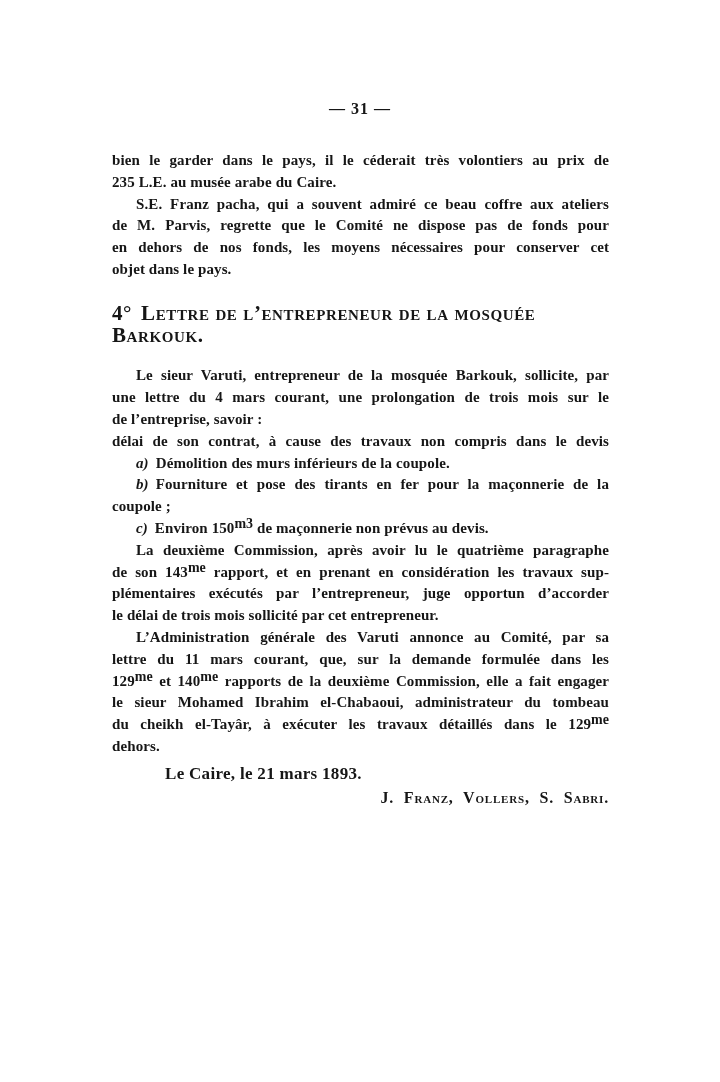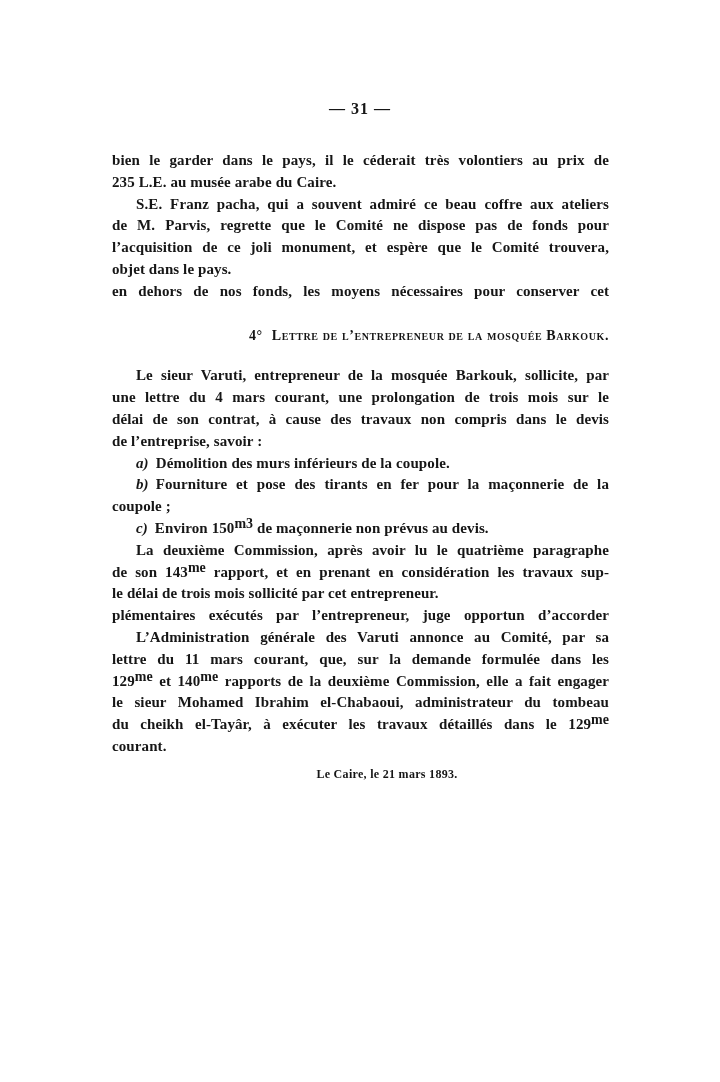--- a/index.html
+++ b/index.html
@@ -55,39 +55,38 @@
   .sup {
     font-size: 14px;
     line-height: 0;
     vertical-align: baseline;
     position: relative;
     top: -5px;
     letter-spacing: 0;
   }
   .heading {
     margin: 22px 0 19px 0;
-    text-align: right;
-    font-size: 14px;
+    text-align: left;
+    font-size: 21px;
     font-weight: 700;
     line-height: 21.8px;
     font-variant: small-caps;
     letter-spacing: 0.6px;
   }
   .heading .sec-num {
     font-variant: normal;
     margin-right: 9px;
   }
   .dateline {
     margin-top: 7px;
     padding-left: 53px;
-    font-size: 12px;
+    font-size: 17px;
     font-weight: 700;
     line-height: 18px;
     letter-spacing: 0.3px;
-    text-align: center;
   }
   .signature {
     margin-top: 4px;
     text-align: right;
     font-size: 16px;
     font-weight: 700;
     line-height: 22px;
     font-variant: small-caps;
     letter-spacing: 0.8px;
     word-spacing: 5px;
@@ -103,56 +102,56 @@
   <div class="column">
 
     <div class="para">
       <span class="line just">bien le garder dans le pays, il le céderait très volontiers au prix de</span>
       <span class="line">235 L.E. au musée arabe du Caire.</span>
     </div>
 
     <div class="para">
       <span class="line just indent">S.E. Franz pacha, qui a souvent admiré ce beau coffre aux ateliers</span>
       <span class="line just">de M. Parvis, regrette que le Comité ne dispose pas de fonds pour</span>
-      <span class="line just">l’acquisition de ce joli monument, et espère que le Comité trouvera,</span>
+      <span class="line just">en dehors de nos fonds, les moyens nécessaires pour conserver cet</span>
       <span class="line">objet dans le pays.</span>
-      <span class="line just">en dehors de nos fonds, les moyens nécessaires pour conserver cet</span>
     </div>
 
     <div class="heading">
       <span class="sec-num">4°</span><span class="sec-title">Lettre de l’entrepreneur de la mosquée Barkouk.</span>
     </div>
 
     <div class="para">
       <span class="line just indent">Le sieur Varuti, entrepreneur de la mosquée Barkouk, sollicite, par</span>
       <span class="line just">une lettre du 4 mars courant, une prolongation de trois mois sur le</span>
+      <span class="line">de l’entreprise, savoir :</span>
       <span class="line just">délai de son contrat, à cause des travaux non compris dans le devis</span>
-      <span class="line">de l’entreprise, savoir :</span>
     </div>
 
     <div class="para">
       <span class="line indent"><span class="marker">a)</span><span>Démolition des murs inférieurs de la coupole.</span></span>
       <span class="line just indent"><span class="marker">b)</span><span>Fourniture et pose des tirants en fer pour la maçonnerie de la</span></span>
       <span class="line">coupole ;</span>
       <span class="line indent"><span class="marker">c)</span><span>Environ 150</span><span class="sup">m3</span><span> de maçonnerie non prévus au devis.</span></span>
     </div>
 
     <div class="para">
       <span class="line just indent">La deuxième Commission, après avoir lu le quatrième paragraphe</span>
       <span class="line just"><span>de son 143</span><span class="sup">me</span><span> rapport, et en prenant en considération les travaux sup-</span></span>
+      <span class="line just">plémentaires exécutés par l’entrepreneur, juge opportun d’accorder</span>
       <span class="line">le délai de trois mois sollicité par cet entrepreneur.</span>
-      <span class="line just">plémentaires exécutés par l’entrepreneur, juge opportun d’accorder</span>
     </div>
 
 
     <div class="para">
       <span class="line just indent">L’Administration générale des Varuti annonce au Comité, par sa</span>
       <span class="line just">lettre du 11 mars courant, que, sur la demande formulée dans les</span>
       <span class="line just"><span>129</span><span class="sup">me</span><span> et 140</span><span class="sup">me</span><span> rapports de la deuxième Commission, elle a fait engager</span></span>
       <span class="line just">le sieur Mohamed Ibrahim el-Chabaoui, administrateur du tombeau</span>
       <span class="line just"><span>du cheikh el-Tayâr, à exécuter les travaux détaillés dans le 129</span><span class="sup">me</span></span>
-      <span class="line">courant.</span>
+      <span class="line">dehors.</span>
     </div>
 
     <div class="dateline">Le Caire, le 21 mars 1893.</div>
+    <div class="signature">J. Franz, Vollers, S. Sabri.</div>
 
   </div>
 </div>
 
 </body></html>

